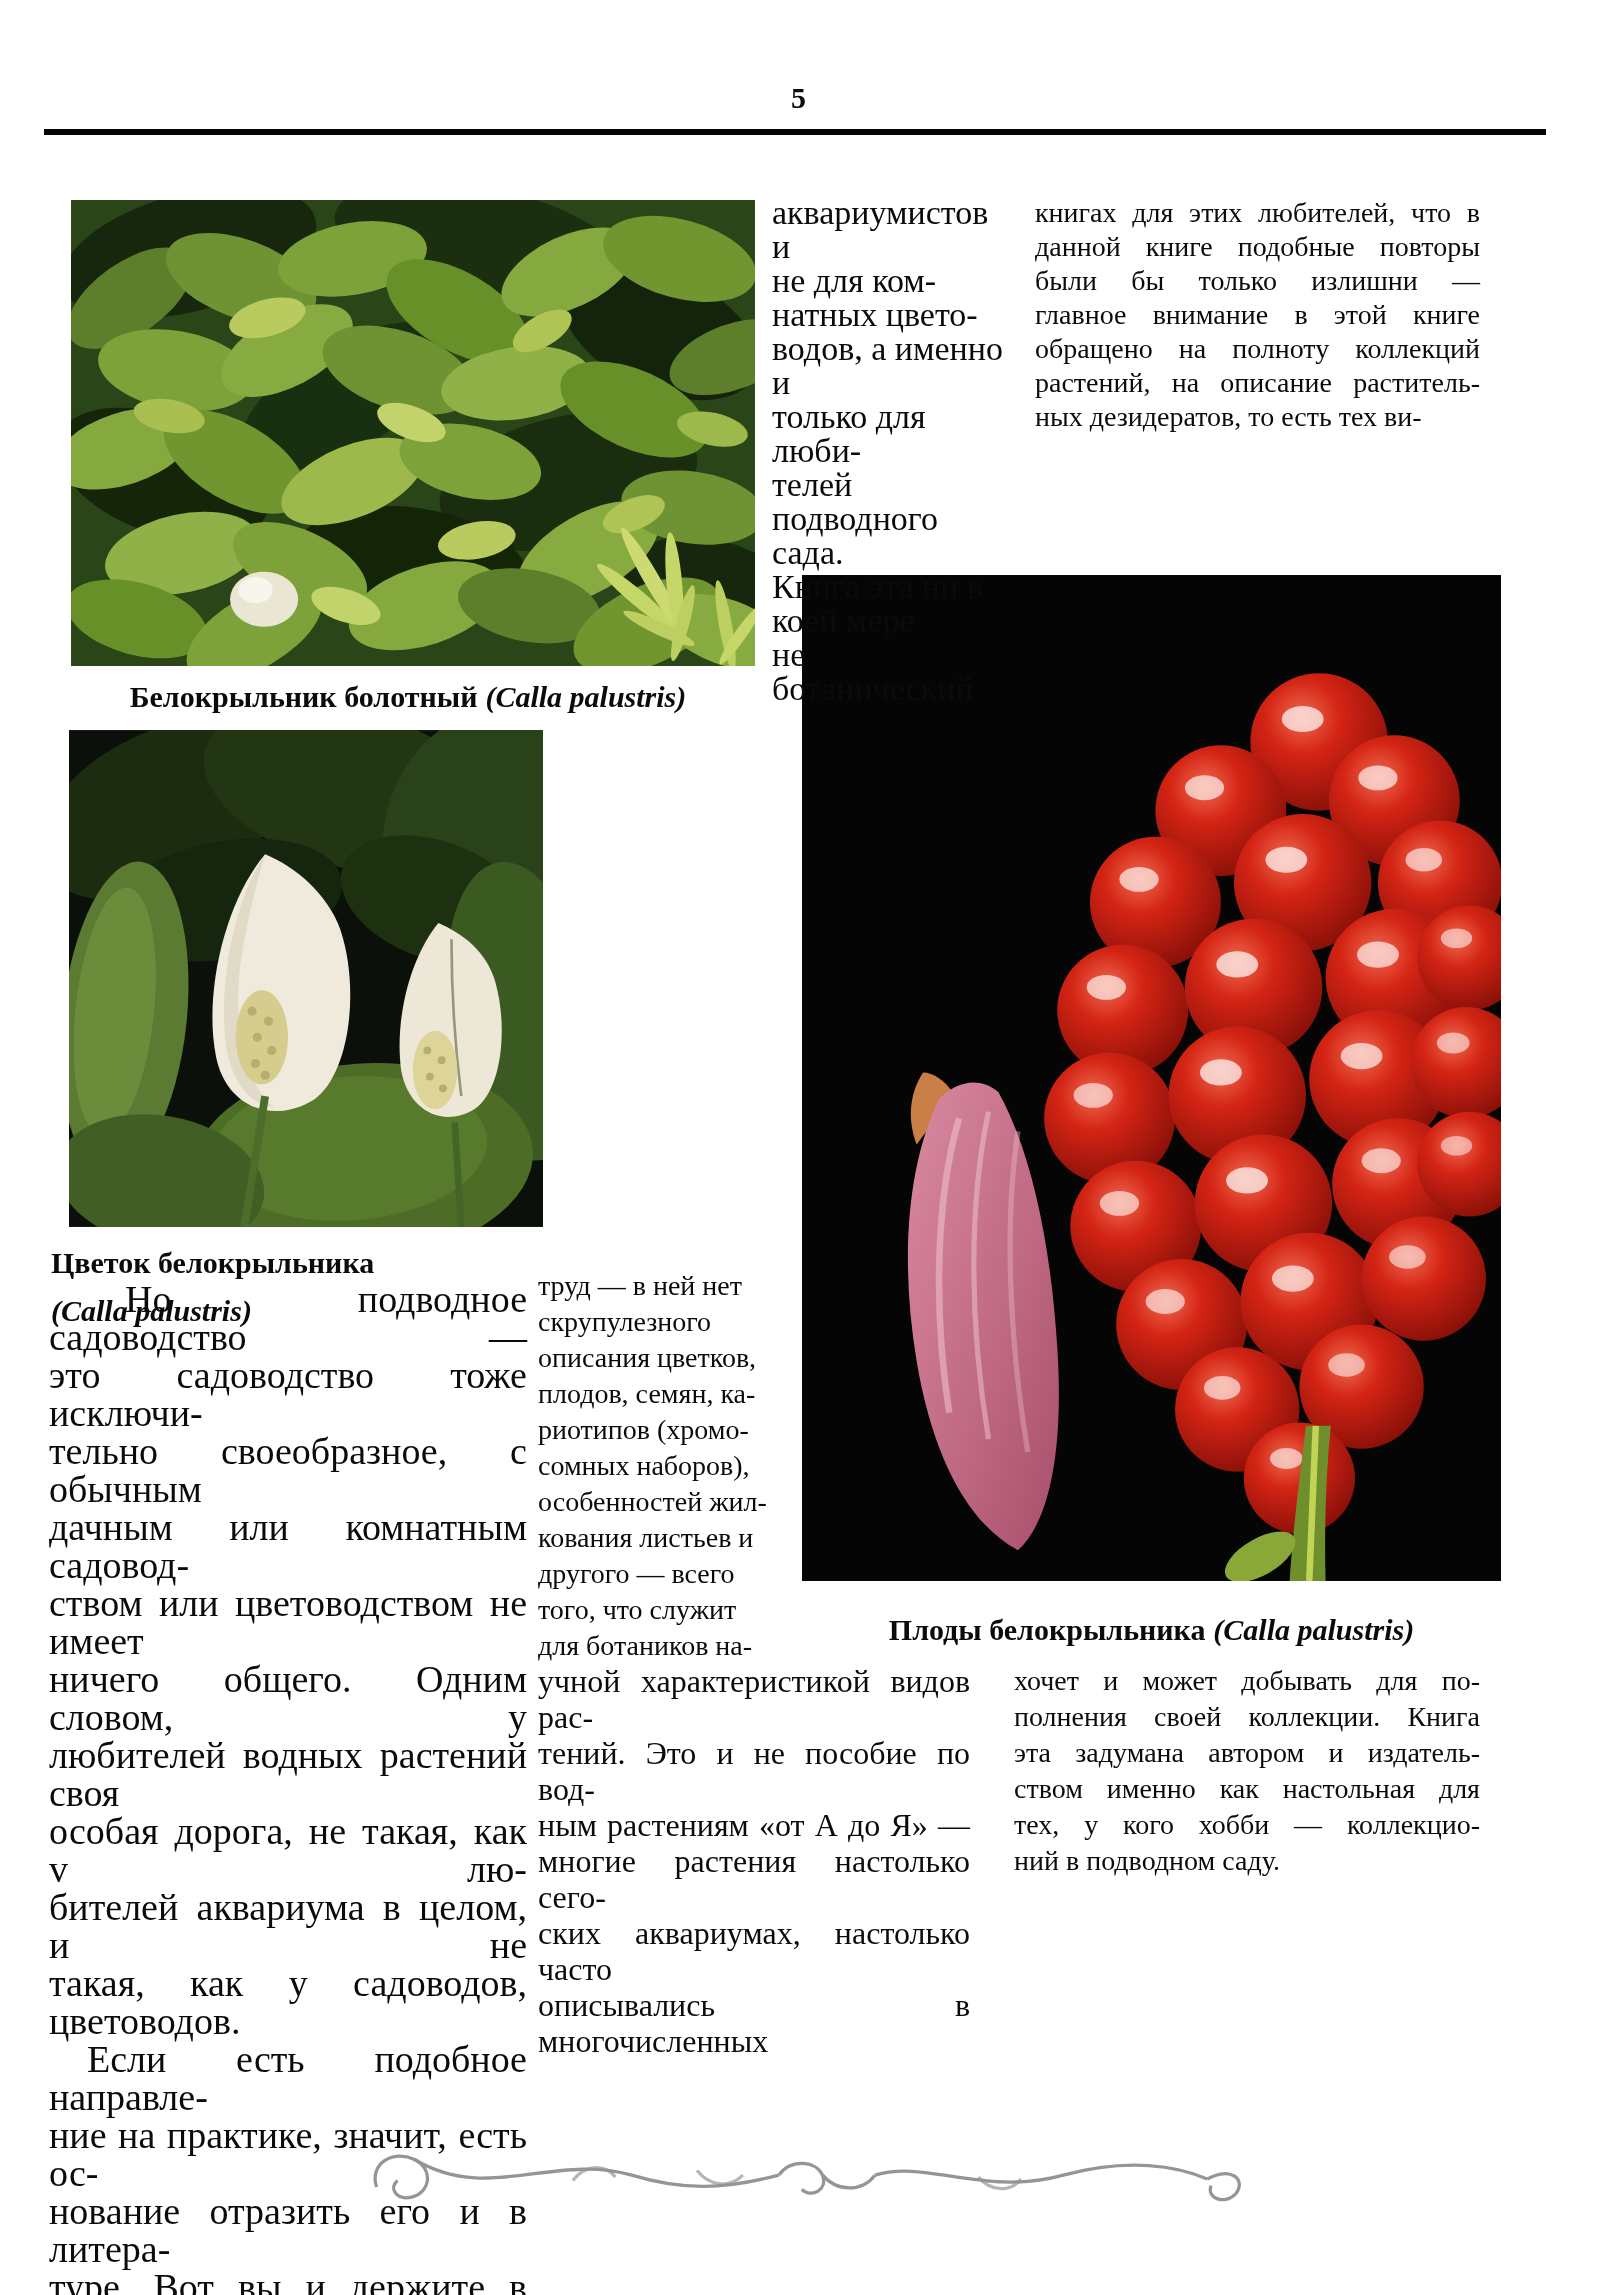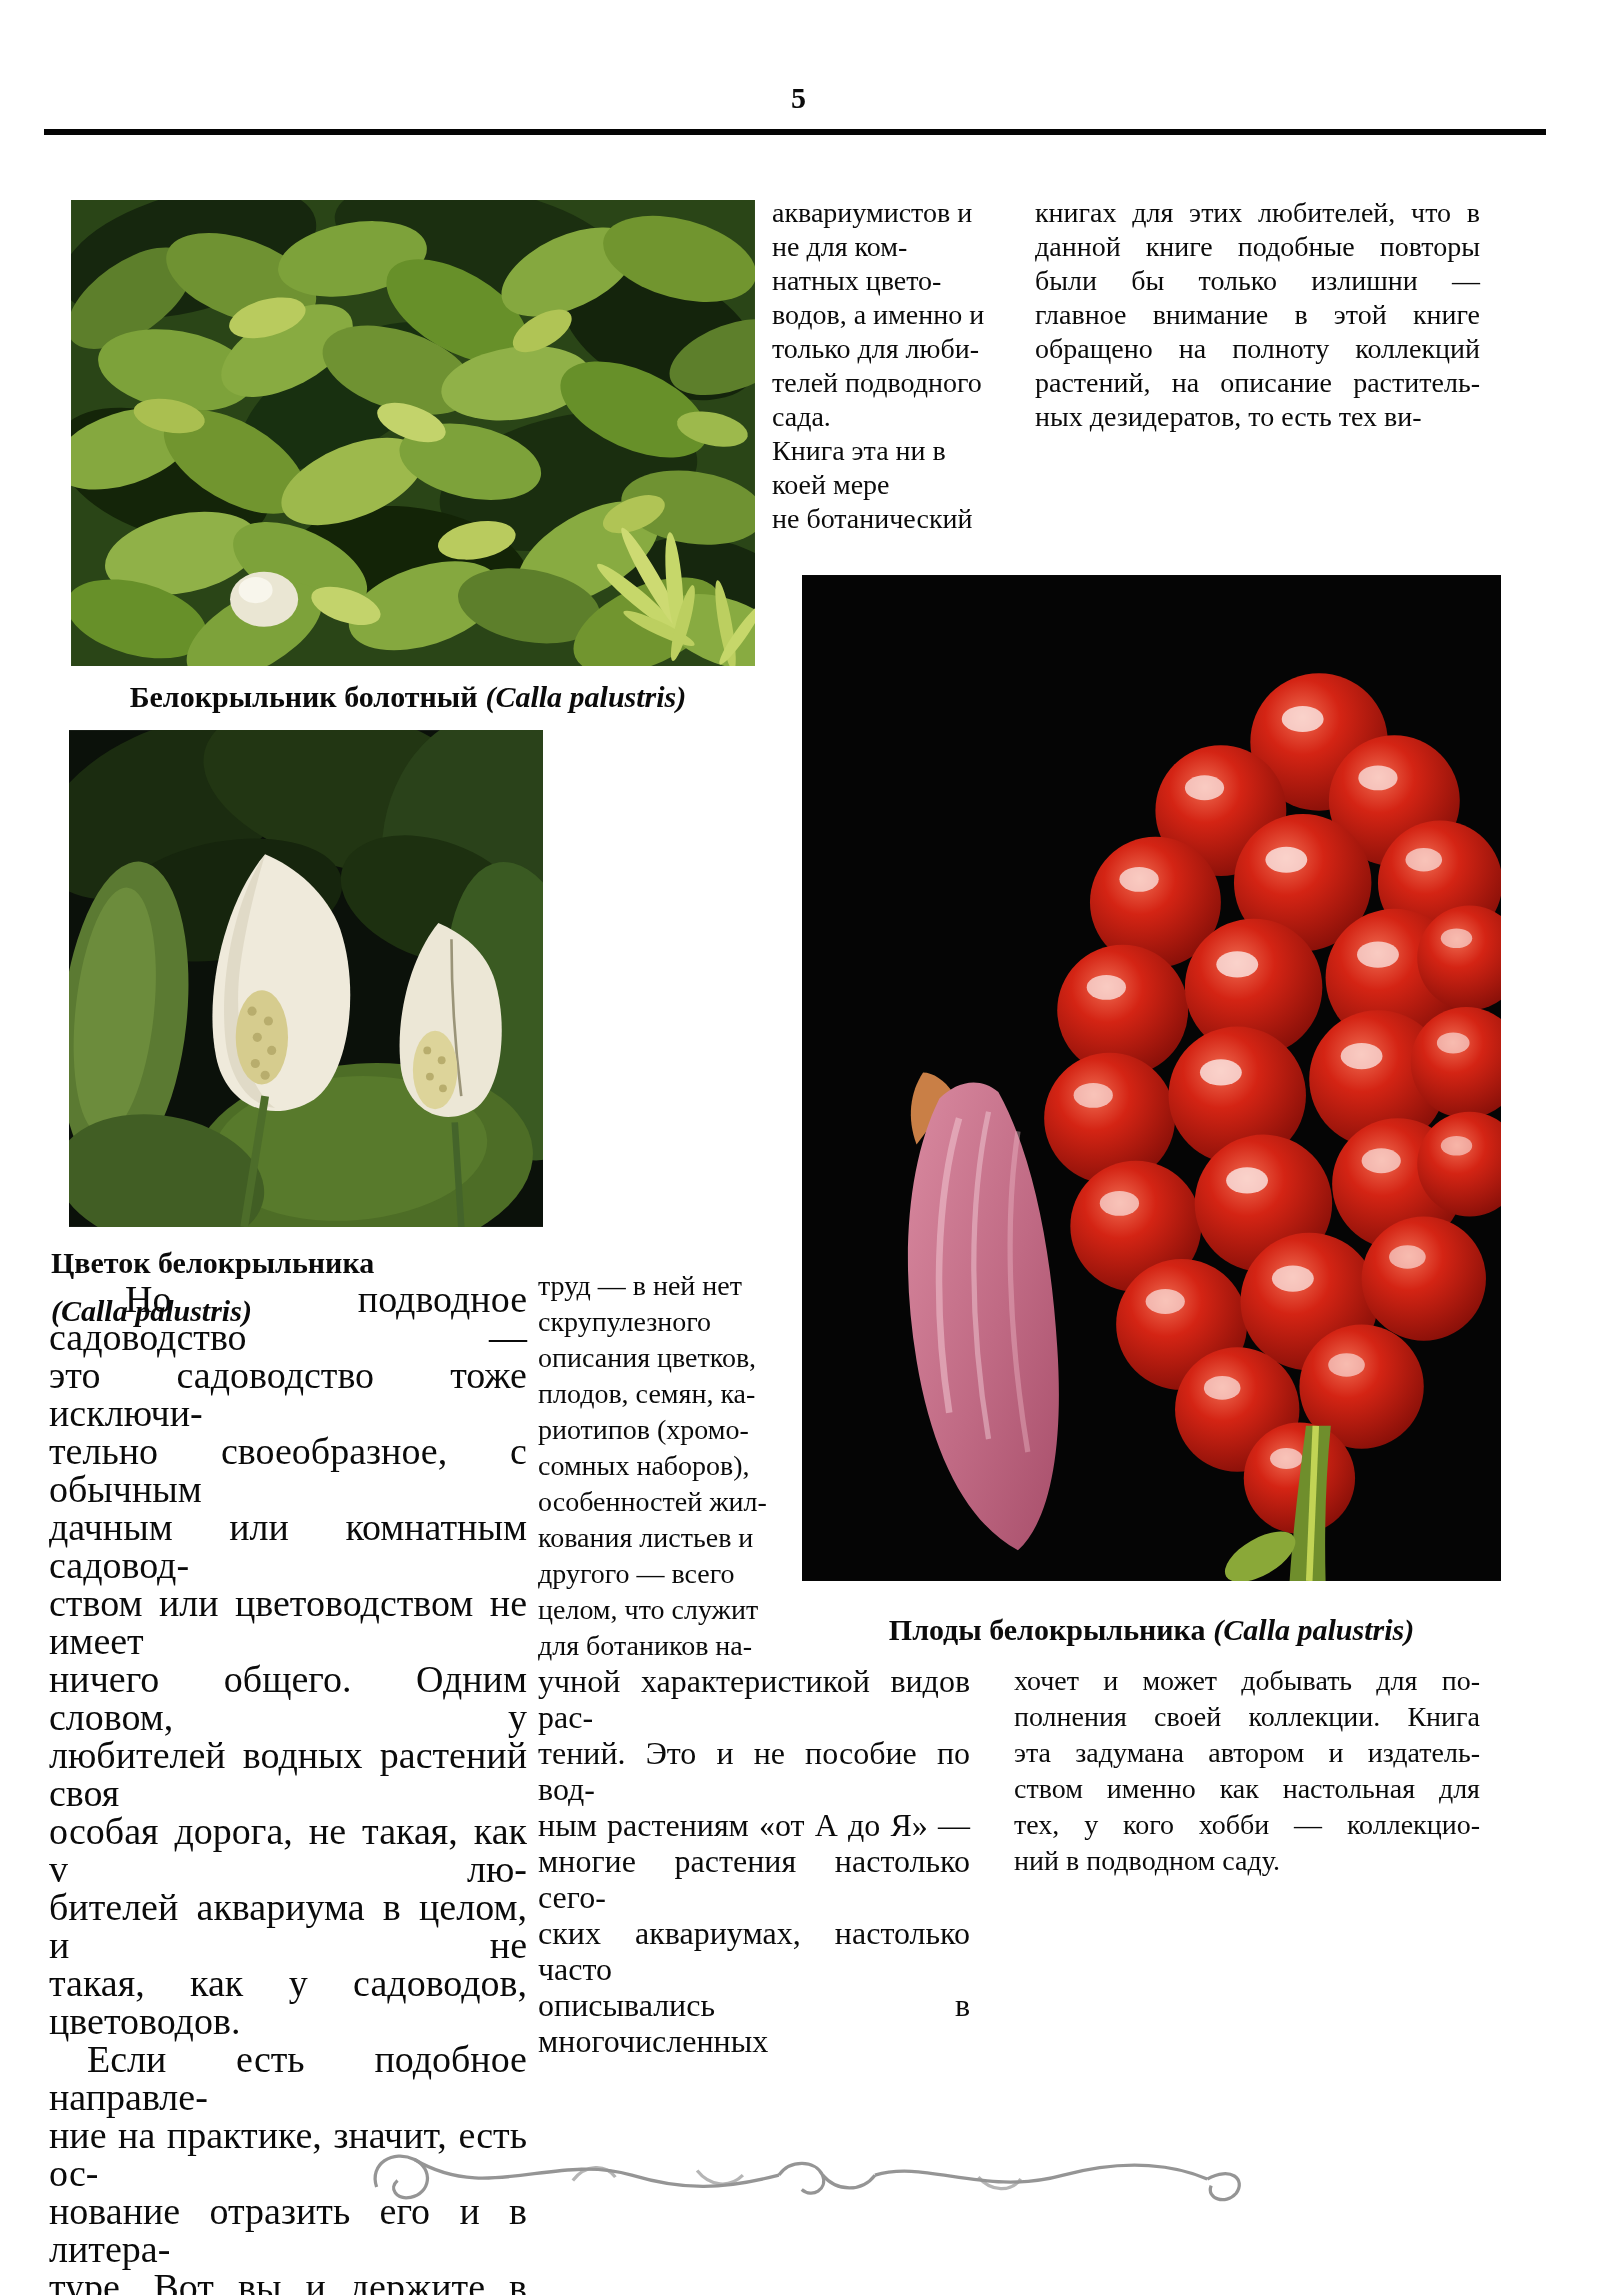--- a/index.html
+++ b/index.html
@@ -16,21 +16,21 @@
   .cap{position:absolute;font-weight:bold;font-size:30px;line-height:38px;}
   .cap .cap-la{font-style:italic;margin-left:7.9px;}
   #cap1{left:62px;top:678px;width:692px;text-align:center;}
   #cap2{left:51px;top:1239px;width:471px;line-height:48px;}
   #cap2 .cap-ru,#cap2 .cap-la{display:block;margin-left:0;}
   #cap3{left:802px;top:1611px;width:699px;text-align:center;}
   .col{position:absolute;}
   .col .line{white-space:pre-wrap;}
   .justify .line{text-align:justify;text-align-last:justify;}
   .justify .line:last-child{text-align-last:left;}
-  #col-top-middle{left:772px;top:196px;width:237px;font-size:28px;line-height:34px;}
+  #col-top-middle{left:772px;top:196px;width:237px;font-size:34px;line-height:34px;}
   #col-top-right{left:1035px;top:196px;width:445px;font-size:28px;line-height:34px;}
   #col-left{left:49px;top:1280px;width:478px;font-size:38px;line-height:38px;}
   #col-mid-narrow{left:538px;top:1268px;width:263px;font-size:28px;line-height:36px;}
   #col-mid-wide{left:538px;top:1663px;width:432px;font-size:32px;line-height:36px;}
   #col-bottom-right{left:1014px;top:1663px;width:466px;font-size:28px;line-height:36px;}
   .ornament{position:absolute;left:357px;top:2141px;width:896px;height:69px;}
 </style>
 </head>
 <body>
 
@@ -287,21 +287,21 @@
   <div class="col" id="col-mid-narrow">
       <div class="line">труд — в ней нет</div>
       <div class="line">скрупулезного</div>
       <div class="line">описания цветков,</div>
       <div class="line">плодов, семян, ка-</div>
       <div class="line">риотипов (хромо-</div>
       <div class="line">сомных наборов),</div>
       <div class="line">особенностей жил-</div>
       <div class="line">кования листьев и</div>
       <div class="line">другого — всего</div>
-      <div class="line">целом, что служит</div>
+      <div class="line">того, что служит</div>
       <div class="line">для ботаников на-</div>
     </div>
   <div class="col justify" id="col-mid-wide">
       <div class="line">учной характеристикой видов рас-</div>
       <div class="line">тений. Это и не пособие по вод-</div>
       <div class="line">ным растениям «от А до Я» —</div>
       <div class="line">многие растения настолько сего-</div>
       <div class="line">ских аквариумах, настолько часто</div>
       <div class="line">описывались в многочисленных</div>
     </div>

